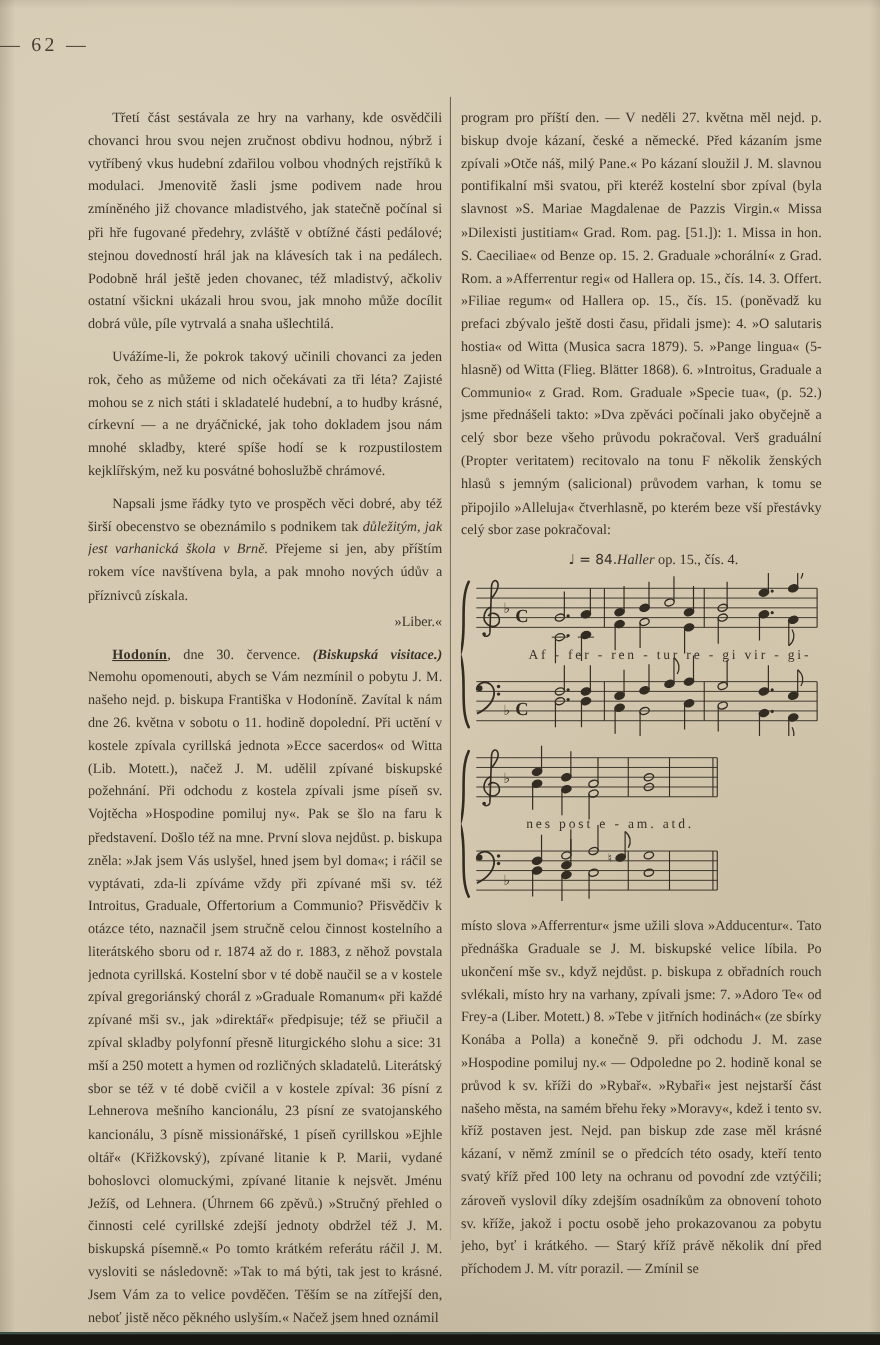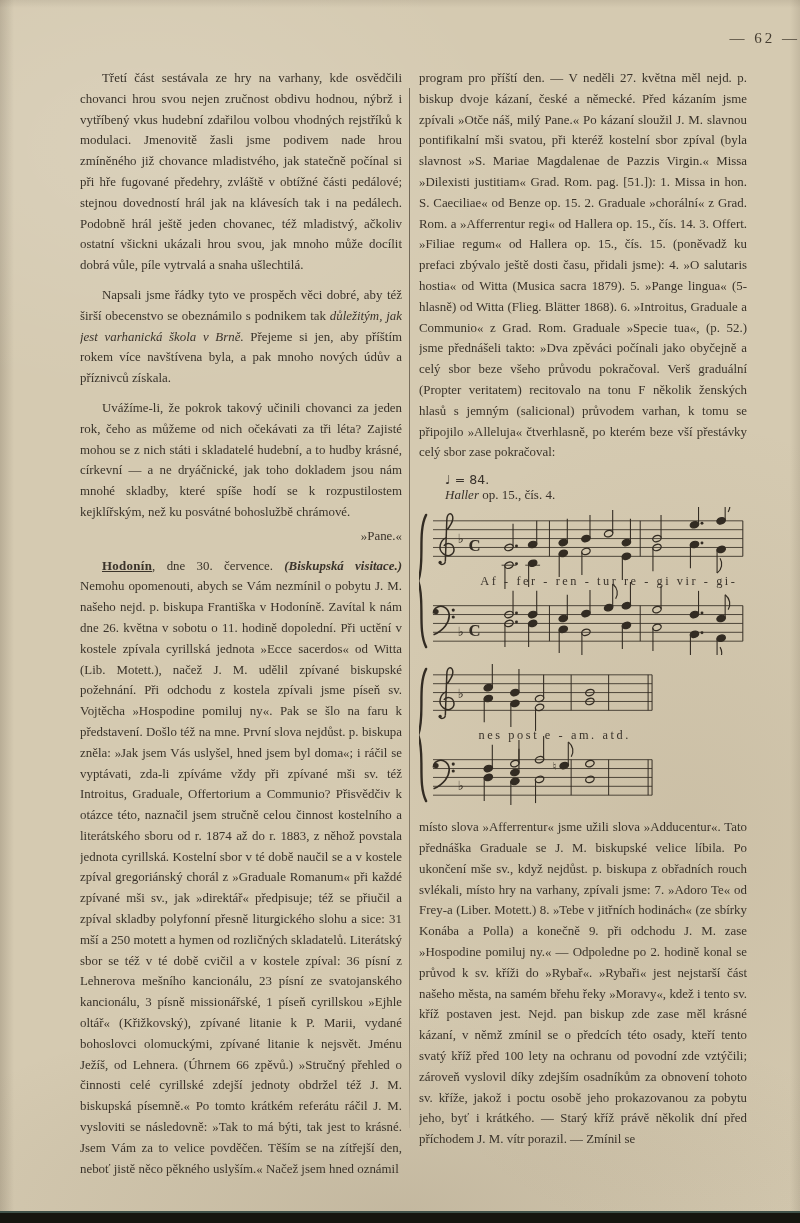--- a/index.html
+++ b/index.html
@@ -10,55 +10,55 @@
       radial-gradient(ellipse 620px 420px at 18% 12%, rgba(255,255,255,0.12), transparent 60%),
       radial-gradient(ellipse 540px 640px at 86% 68%, rgba(118,98,66,0.10), transparent 65%),
       radial-gradient(ellipse 760px 300px at 50% 99%, rgba(92,76,54,0.14), transparent 70%),
       linear-gradient(90deg, rgba(70,58,42,0.20) 0px, rgba(70,58,42,0.0) 14px),
       linear-gradient(270deg, rgba(70,58,42,0.12) 0px, rgba(70,58,42,0.0) 10px),
       linear-gradient(180deg, rgba(70,58,42,0.10) 0px, rgba(70,58,42,0.0) 8px);
     font-family:"Liberation Serif","DejaVu Serif",serif;
     color:#3a332a;
   }
   .page-number{
-    position:absolute;top:30px;left:0;width:100%;text-align:right;
-    font-size:15px;letter-spacing:3px;color:#453d31;
+    position:absolute;top:30px;left:0;width:100%;text-align:left;
+    font-size:18px;letter-spacing:3px;color:#453d31;
   }
-  .col{position:absolute;top:68px;max-height:1128px;overflow:hidden;}
+  .col{position:absolute;top:97px;max-height:1128px;overflow:hidden;}
   .col-left{left:80px;width:322px;}
   .col-right{left:419px;width:328px;}
   .col-rule{position:absolute;left:409px;top:88px;width:1px;height:1040px;
     background:linear-gradient(180deg, rgba(56,46,34,0.65), rgba(56,46,34,0.45) 90%, rgba(56,46,34,0.1));}
   .para{margin:0 0 9px 0;font-size:12.9px;line-height:20.8px;text-align:justify;}
   .indent{text-indent:22px;}
   .sig{margin:-6px 0 9px 0;font-size:12.9px;line-height:20.8px;text-align:right;}
   .para em{font-style:italic;}
   .para .bi{font-style:italic;font-weight:bold;}
   .para strong{font-weight:bold;letter-spacing:0.3px;text-decoration:underline;}
   .music{margin:4px 0 8px 0;}
   .music-head{display:flex;justify-content:center;align-items:baseline;
-    padding:0 4px 2px 26px;font-size:13px;color:#38312a;flex-direction:column;}
+    padding:0 4px 2px 26px;font-size:13px;color:#38312a;}
   .music-head .tempo{font-family:"DejaVu Sans","Liberation Serif",sans-serif;font-size:12.5px;}
   .music-head .attr em{}
   svg.system{display:block;width:338px;height:148px;margin:2px 0 6px -6px;}
   .bottom-strip{position:absolute;left:0;bottom:0;width:100%;height:10px;
     background:#16150f;border-top:2px solid #41524a;}
 </style>
 </head>
 <body>
 
 <div class="page">
   <div class="page-number">— 62 —</div>
   <div class="col-rule"></div>
 
   <div class="col col-left">
     <p class="para indent">Třetí část sestávala ze hry na varhany, kde osvědčili chovanci hrou svou nejen zručnost obdivu hodnou, nýbrž i vytříbený vkus hudební zdařilou volbou vhodných rejstříků k modulaci. Jmenovitě žasli jsme podivem nade hrou zmíněného již chovance mladistvého, jak statečně počínal si při hře fugované předehry, zvláště v obtížné části pedálové; stejnou dovedností hrál jak na klávesích tak i na pedálech. Podobně hrál ještě jeden chovanec, též mladistvý, ačkoliv ostatní všickni ukázali hrou svou, jak mnoho může docílit dobrá vůle, píle vytrvalá a snaha ušlechtilá.</p>
+    <p class="para indent">Uvážíme-li, že pokrok takový učinili chovanci za jeden rok, čeho as můžeme od nich očekávati za tři léta? Zajisté mohou se z nich státi i skladatelé hudební, a to hudby krásné, církevní — a ne dryáčnické, jak toho dokladem jsou nám mnohé skladby, které spíše hodí se k rozpustilostem kejklířským, než ku posvátné bohoslužbě chrámové.</p>
     <p class="para indent"><span>Napsali jsme řádky tyto ve prospěch věci dobré, aby též širší obecenstvo se obeznámilo s podnikem tak </span><em>důležitým, jak jest varhanická škola v Brně.</em><span> Přejeme si jen, aby příštím rokem více navštívena byla, a pak mnoho nových údův a příznivců získala.</span></p>
-    <p class="para indent">Uvážíme-li, že pokrok takový učinili chovanci za jeden rok, čeho as můžeme od nich očekávati za tři léta? Zajisté mohou se z nich státi i skladatelé hudební, a to hudby krásné, církevní — a ne dryáčnické, jak toho dokladem jsou nám mnohé skladby, které spíše hodí se k rozpustilostem kejklířským, než ku posvátné bohoslužbě chrámové.</p>
-    <p class="sig">»Pane.«</p>
+    <p class="sig">»Liber.«</p>
     <p class="para indent"><strong>Hodonín</strong><span>, dne 30. července. </span><em class="bi">(Biskupská visitace.)</em><span> Nemohu opomenouti, abych se Vám nezmínil o pobytu J. M. našeho nejd. p. biskupa Františka v Hodoníně. Zavítal k nám dne 26. května v sobotu o 11. hodině dopolední. Při uctění v kostele zpívala cyrillská jednota »Ecce sacerdos« od Witta (Lib. Motett.), načež J. M. udělil zpívané biskupské požehnání. Při odchodu z kostela zpívali jsme píseň sv. Vojtěcha »Hospodine pomiluj ny«. Pak se šlo na faru k představení. Došlo též na mne. První slova nejdůst. p. biskupa zněla: »Jak jsem Vás uslyšel, hned jsem byl doma«; i ráčil se vyptávati, zda-li zpíváme vždy při zpívané mši sv. též Introitus, Graduale, Offertorium a Communio? Přisvědčiv k otázce této, naznačil jsem stručně celou činnost kostelního a literátského sboru od r. 1874 až do r. 1883, z něhož povstala jednota cyrillská. Kostelní sbor v té době naučil se a v kostele zpíval gregoriánský chorál z »Graduale Romanum« při každé zpívané mši sv., jak »direktář« předpisuje; též se přiučil a zpíval skladby polyfonní přesně liturgického slohu a sice: 31 mší a 250 motett a hymen od rozličných skladatelů. Literátský sbor se též v té době cvičil a v kostele zpíval: 36 písní z Lehnerova mešního kancionálu, 23 písní ze svatojanského kancionálu, 3 písně missionářské, 1 píseň cyrillskou »Ejhle oltář« (Křižkovský), zpívané litanie k P. Marii, vydané bohoslovci olomuckými, zpívané litanie k nejsvět. Jménu Ježíš, od Lehnera. (Úhrnem 66 zpěvů.) »Stručný přehled o činnosti celé cyrillské zdejší jednoty obdržel též J. M. biskupská písemně.« Po tomto krátkém referátu ráčil J. M. vysloviti se následovně: »Tak to má býti, tak jest to krásné. Jsem Vám za to velice povděčen. Těším se na zítřejší den, neboť jistě něco pěkného uslyším.« Načež jsem hned oznámil</span></p>
   </div>
 
   <div class="col col-right">
     <p class="para">program pro příští den. — V neděli 27. května měl nejd. p. biskup dvoje kázaní, české a německé. Před kázaním jsme zpívali »Otče náš, milý Pane.« Po kázaní sloužil J. M. slavnou pontifikalní mši svatou, při kteréž kostelní sbor zpíval (byla slavnost »S. Mariae Magdalenae de Pazzis Virgin.« Missa »Dilexisti justitiam« Grad. Rom. pag. [51.]): 1. Missa in hon. S. Caeciliae« od Benze op. 15. 2. Graduale »chorální« z Grad. Rom. a »Afferrentur regi« od Hallera op. 15., čís. 14. 3. Offert. »Filiae regum« od Hallera op. 15., čís. 15. (poněvadž ku prefaci zbývalo ještě dosti času, přidali jsme): 4. »O salutaris hostia« od Witta (Musica sacra 1879). 5. »Pange lingua« (5-hlasně) od Witta (Flieg. Blätter 1868). 6. »Introitus, Graduale a Communio« z Grad. Rom. Graduale »Specie tua«, (p. 52.) jsme přednášeli takto: »Dva zpěváci počínali jako obyčejně a celý sbor beze všeho průvodu pokračoval. Verš graduální (Propter veritatem) recitovalo na tonu F několik ženských hlasů s jemným (salicional) průvodem varhan, k tomu se připojilo »Alleluja« čtverhlasně, po kterém beze vší přestávky celý sbor zase pokračoval:</p>
 
     <div class="music">
       <div class="music-head">
         <span class="tempo">♩ = 84.</span>
         <span class="attr"><em>Haller</em><span> op. 15., čís. 4.</span></span>

